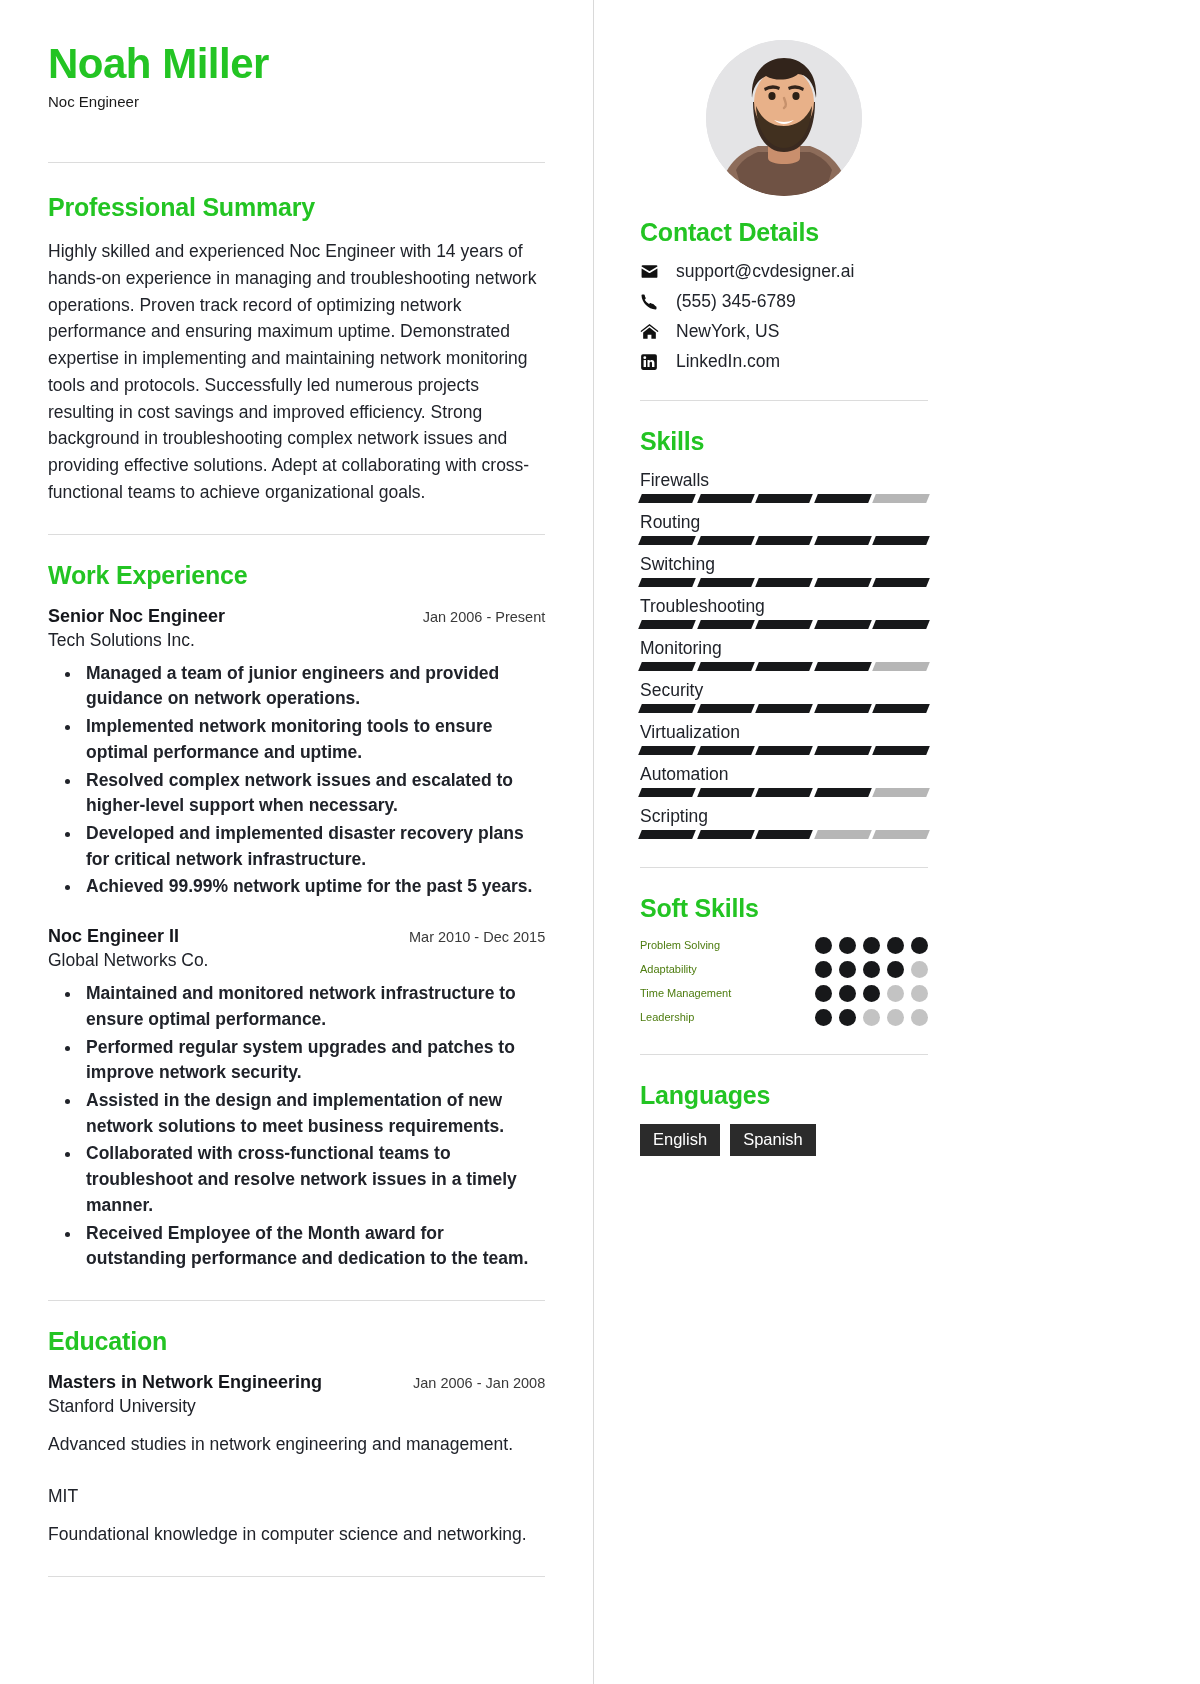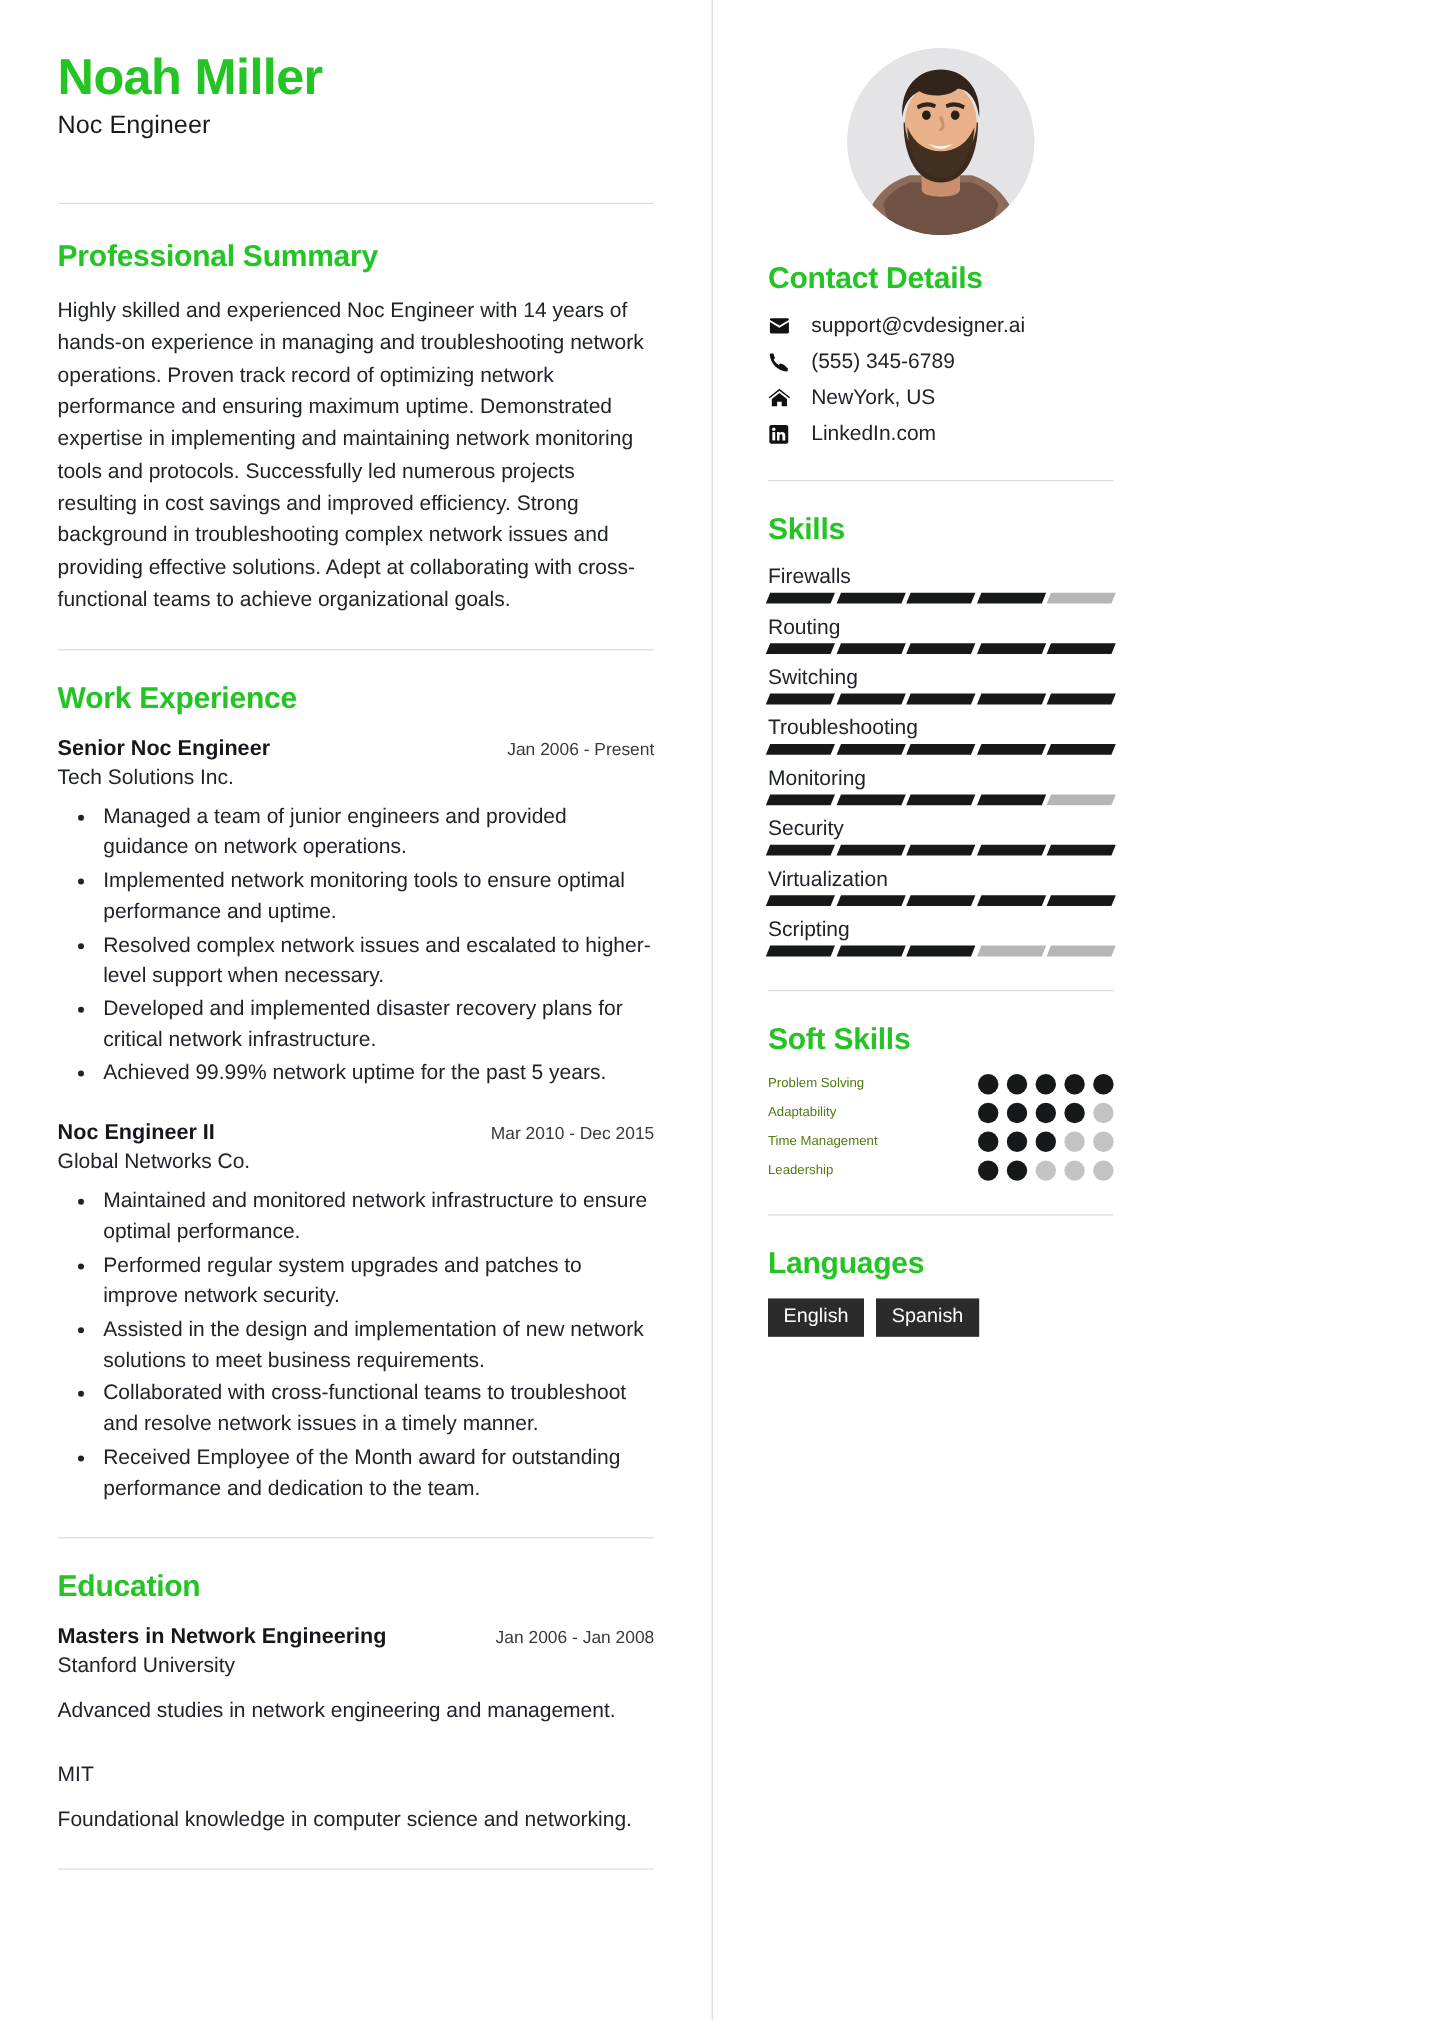--- a/index.html
+++ b/index.html
@@ -15,21 +15,21 @@
   
   .left  { width:740px; padding:40px 48px 0 48px; }
   .divider-v { width:1px; background:#d9d9d9; margin-top:0; height:1684px; }
   .right { width:459px; padding:40px 40px 0 46px; }
 
   
   .name {
     font-size:42px; font-weight:bold; color:#23c423;
     letter-spacing:-.5px; line-height:1.12;
   }
-  .job-title { font-size:21px; color:#1a1a1a; margin-top:6px; }
+  .job-title { font-size:15px; color:#1a1a1a; margin-top:6px; }
   .hr { height:1px; background:#dcdcdc; border:0; }
   .hr-head { margin:52px 0 30px 0; }
 
   
   .sec-title {
     font-size:25px; font-weight:bold; color:#23c423; letter-spacing:-.2px;
   }
   .left .sec-title { margin-bottom:16px; }
 
   .summary {
@@ -41,21 +41,21 @@
   .entry { margin-bottom:4px; }
   .entry-head { display:flex; justify-content:space-between; align-items:baseline; }
   .entry-role { font-size:18px; font-weight:bold; color:#15171c; }
   .entry-date { font-size:14.5px; color:#3a3a3a; white-space:nowrap; padding-left:14px; }
   .entry-org { font-size:17.5px; color:#20232a; margin-top:3px; }
   .entry-desc { font-size:17.5px; color:#20232a; margin-top:14px; line-height:1.5; }
 
   ul.bullets { margin:10px 0 0 0; padding-left:34px; }
   ul.bullets li {
     font-size:17.5px; line-height:1.47; color:#20232a;
-    margin-bottom:2px; padding-left:4px;
+    margin-bottom:2px; padding-left:4px;font-weight:bold;
   }
   .entry-gap { height:22px; }
 
   
   .photo-wrap { display:flex; justify-content:center; margin-bottom:22px; }
   .photo {
     width:156px; height:156px; border-radius:50%;
     background:#e2e2e4; overflow:hidden; position:relative;
   }
   .photo svg { display:block; width:100%; height:100%; }
@@ -335,20 +335,30 @@
             <div class="skill-name">Virtualization</div>
             <div class="bar">
               <span class="seg on"></span>
               <span class="seg on"></span>
               <span class="seg on"></span>
               <span class="seg on"></span>
               <span class="seg on"></span>
             </div>
           </div>
           <div class="skill">
+            <div class="skill-name">Automation</div>
+            <div class="bar">
+              <span class="seg on"></span>
+              <span class="seg on"></span>
+              <span class="seg on"></span>
+              <span class="seg on"></span>
+              <span class="seg off"></span>
+            </div>
+          </div>
+          <div class="skill">
             <div class="skill-name">Scripting</div>
             <div class="bar">
               <span class="seg on"></span>
               <span class="seg on"></span>
               <span class="seg on"></span>
               <span class="seg off"></span>
               <span class="seg off"></span>
             </div>
           </div>
         </div>

